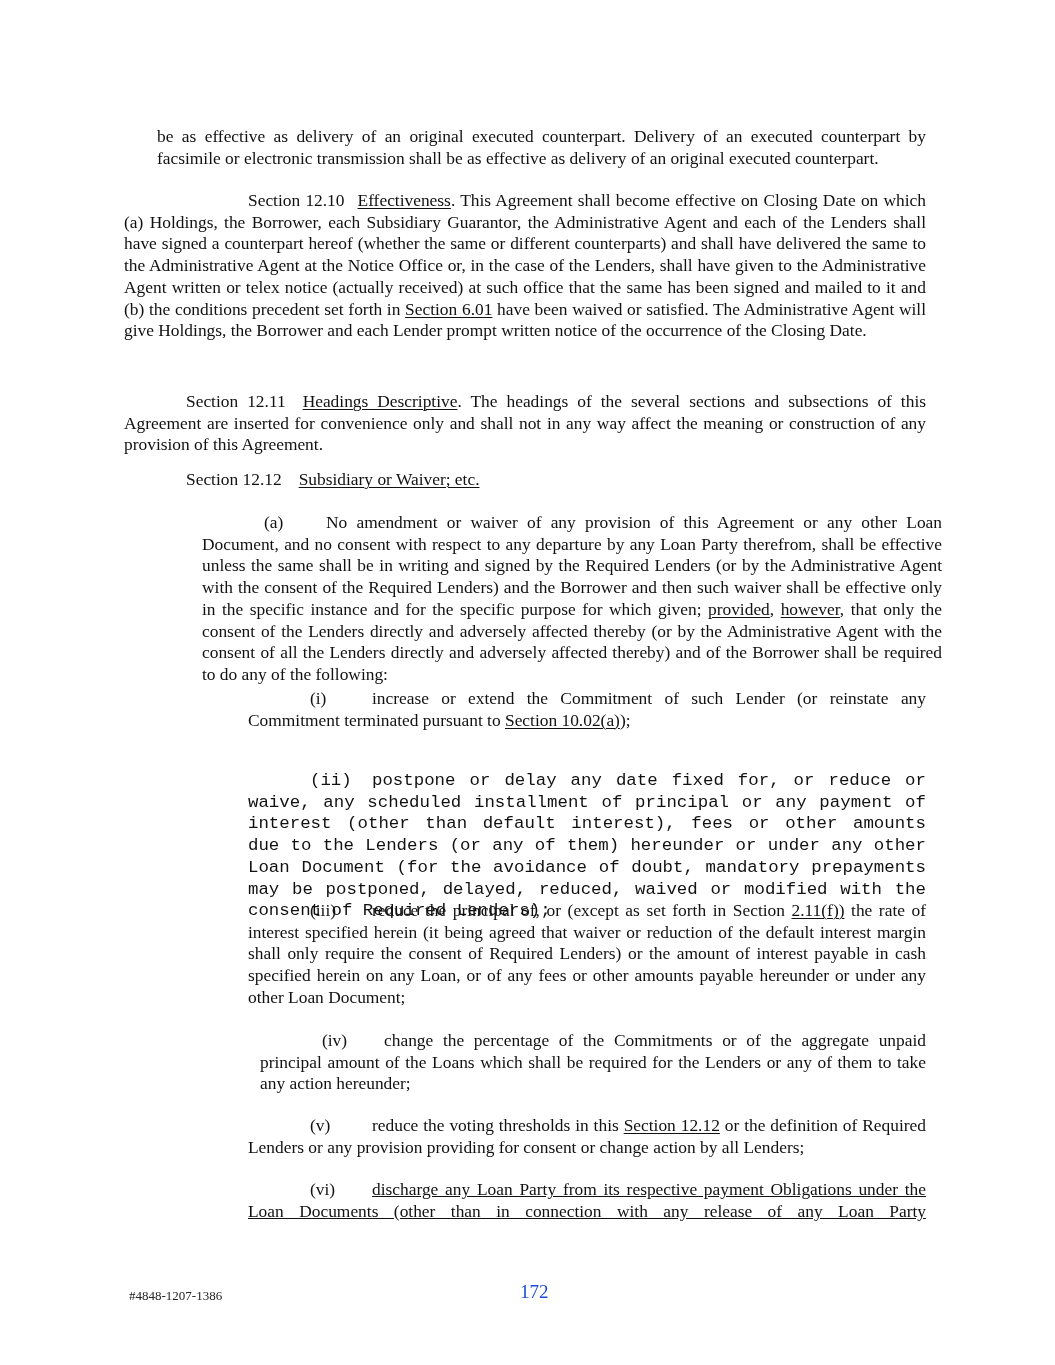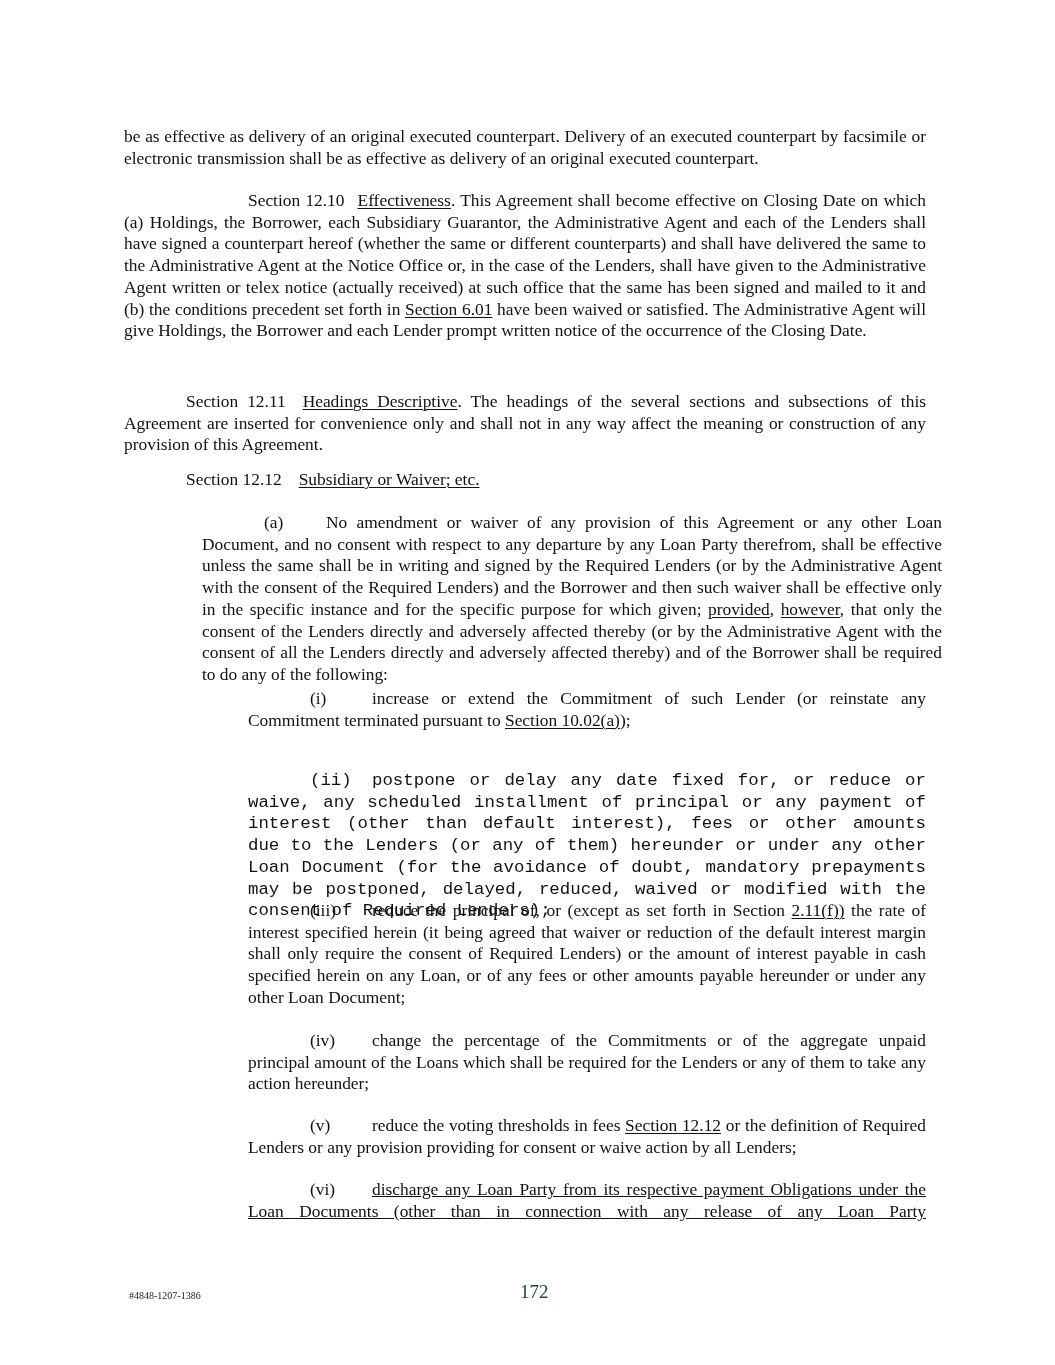--- a/index.html
+++ b/index.html
@@ -8,30 +8,30 @@
     position: absolute; left: 0; top: 0; width: 1055px; height: 1365px; background: #fff;
     font-family: "Liberation Serif", "DejaVu Serif", serif; color: #111;
     font-size: 17.4px; line-height: 21.7px;
   }
   .block { position: absolute; left: 124px; width: 802px; text-align: justify; }
   .block.lvl1 { left: 186px; width: 740px; }
   .block.lvl2 { left: 248px; width: 678px; }
   .p { margin: 0; text-align: justify; text-align-last: left; }
   .u { text-decoration: underline; text-underline-offset: 2px; text-decoration-thickness: 1px; }
   .tab { display: inline-block; }
-  .footer-id { position: absolute; left: 129px; top: 1285px; font-family: "Liberation Serif", serif; font-size: 10px; color: #222; }
-  .page-num { position: absolute; left: 520px; top: 1281px; font-family: "Liberation Serif", serif; font-size: 19px; color: #14532d; }
+  .footer-id { position: absolute; left: 129px; top: 1285px; font-family: "Liberation Serif", serif; font-size: 13px; color: #222; }
+  .page-num { position: absolute; left: 520px; top: 1281px; font-family: "Liberation Serif", serif; font-size: 19px; color: #1d4ed8; }
 </style>
 </head>
 <body>
 
 <div class="page">
   <div id="body-container">
       <div class="block" style="top: 126px;">
-        <p class="p" style="text-indent: 0px;"><span>be as effective as delivery of an original executed counterpart.  Delivery of an executed counterpart by facsimile or electronic transmission shall be as effective as delivery of an original executed counterpart.</span></p>
+        <p class="p" style="text-indent: 0px; margin-left: 33px;"><span>be as effective as delivery of an original executed counterpart.  Delivery of an executed counterpart by facsimile or electronic transmission shall be as effective as delivery of an original executed counterpart.</span></p>
       </div>
       <div class="block" style="top: 190px;">
         <p class="p" style="text-indent: 124px;"><span>Section 12.10</span><span class="tab" style="width: 13px;"></span><span class="u">Effectiveness</span><span>.  This Agreement shall become effective on Closing Date on which (a) Holdings, the Borrower, each Subsidiary Guarantor, the Administrative Agent and each of the Lenders shall have signed a counterpart hereof (whether the same or different counterparts) and shall have delivered the same to the Administrative Agent at the Notice Office or, in the case of the Lenders, shall have given to the Administrative Agent written or telex notice (actually received) at such office that the same has been signed and mailed to it and (b) the conditions precedent set forth in </span><span class="u">Section 6.01</span><span> have been waived or satisfied.  The Administrative Agent will give Holdings, the Borrower and each Lender prompt written notice of the occurrence of the Closing Date.</span></p>
       </div>
       <div class="block" style="top: 384px;">
         <p class="p" style="text-indent: 62px; margin-top: 7px;"><span>Section 12.11</span><span class="tab" style="width: 17px;"></span><span class="u">Headings Descriptive</span><span>.  The headings of the several sections and subsections of this Agreement are inserted for convenience only and shall not in any way affect the meaning or construction of any provision of this Agreement.</span></p>
       </div>
       <div class="block" style="top: 469px;">
         <p class="p" style="text-indent: 62px;"><span>Section 12.12</span><span class="tab" style="width: 17px;"></span><span class="u">Subsidiary or Waiver; etc.</span></p>
       </div>
@@ -41,24 +41,24 @@
       <div class="block lvl2" style="top: 688px;">
         <p class="p" style="text-indent: 62px;"><span class="tab" style="width: 62px; text-indent: 0px;">(i)</span><span>increase or extend the Commitment of such Lender (or reinstate any Commitment terminated pursuant to </span><span class="u">Section 10.02(a)</span><span>);</span></p>
       </div>
       <div class="block lvl2" style="top: 770px; font-family: Liberation Mono, monospace;">
         <p class="p" style="text-indent: 62px;"><span class="tab" style="width: 62px; text-indent: 0px;">(ii)</span><span>postpone or delay any date fixed for, or reduce or waive, any scheduled installment of principal or any payment of interest (other than default interest), fees or other amounts due to the Lenders (or any of them) hereunder or under any other Loan Document (for the avoidance of doubt, mandatory prepayments may be postponed, delayed, reduced, waived or modified with the consent of Required Lenders);</span></p>
       </div>
       <div class="block lvl2" style="top: 900px;">
         <p class="p" style="text-indent: 62px;"><span class="tab" style="width: 62px; text-indent: 0px;">(iii)</span><span>reduce the principal of, or (except as set forth in Section </span><span class="u">2.11(f))</span><span> the rate of interest specified herein (it being agreed that waiver or reduction of the default interest margin shall only require the consent of Required Lenders) or the amount of interest payable in cash specified herein on any Loan, or of any fees or other amounts payable hereunder or under any other Loan Document;</span></p>
       </div>
       <div class="block lvl2" style="top: 1030px;">
-        <p class="p" style="text-indent: 62px;"><span class="tab" style="width: 62px; text-indent: 0px;">(iv)</span><span>change the percentage of the Commitments or of the aggregate unpaid principal amount of the Loans which shall be required for the Lenders or any of them to take any action hereunder;</span></p>
+        <p class="p" style="text-indent: 62px; margin-left: 12px;"><span class="tab" style="width: 62px; text-indent: 0px;">(iv)</span><span>change the percentage of the Commitments or of the aggregate unpaid principal amount of the Loans which shall be required for the Lenders or any of them to take any action hereunder;</span></p>
       </div>
       <div class="block lvl2" style="top: 1115px;">
-        <p class="p" style="text-indent: 62px;"><span class="tab" style="width: 62px; text-indent: 0px;">(v)</span><span>reduce the voting thresholds in fees </span><span class="u">Section 12.12</span><span> or the definition of Required Lenders or any provision providing for consent or waive action by all Lenders;</span></p>
+        <p class="p" style="text-indent: 62px;"><span class="tab" style="width: 62px; text-indent: 0px;">(v)</span><span>reduce the voting thresholds in this </span><span class="u">Section 12.12</span><span> or the definition of Required Lenders or any provision providing for consent or change action by all Lenders;</span></p>
       </div>
       <div class="block lvl2" style="top: 1179px;">
         <p class="p" style="text-indent: 62px; text-align-last: justify; text-decoration: underline;"><span class="tab" style="width: 62px; text-indent: 0px;">(vi)</span><span>discharge any Loan Party from its respective payment Obligations under the Loan Documents (other than in connection with any release of any Loan Party</span></p>
       </div>
     </div>
   <div class="footer-id">#4848-1207-1386</div>
   <div class="page-num">172</div>
 </div>
 
 </body></html>

